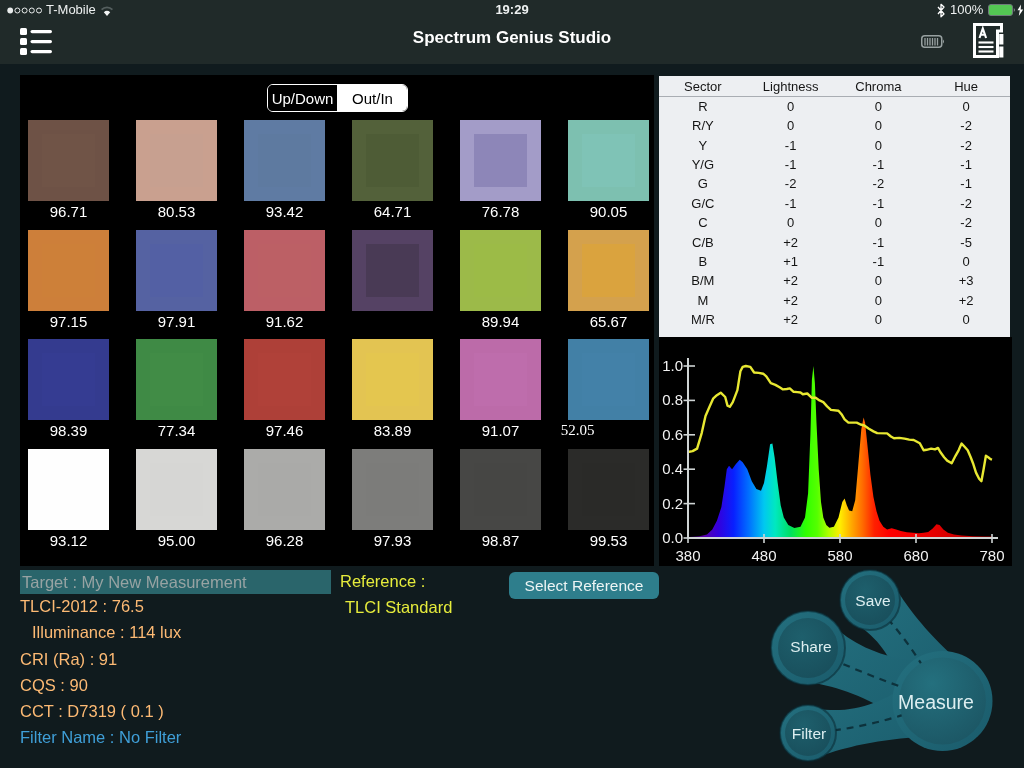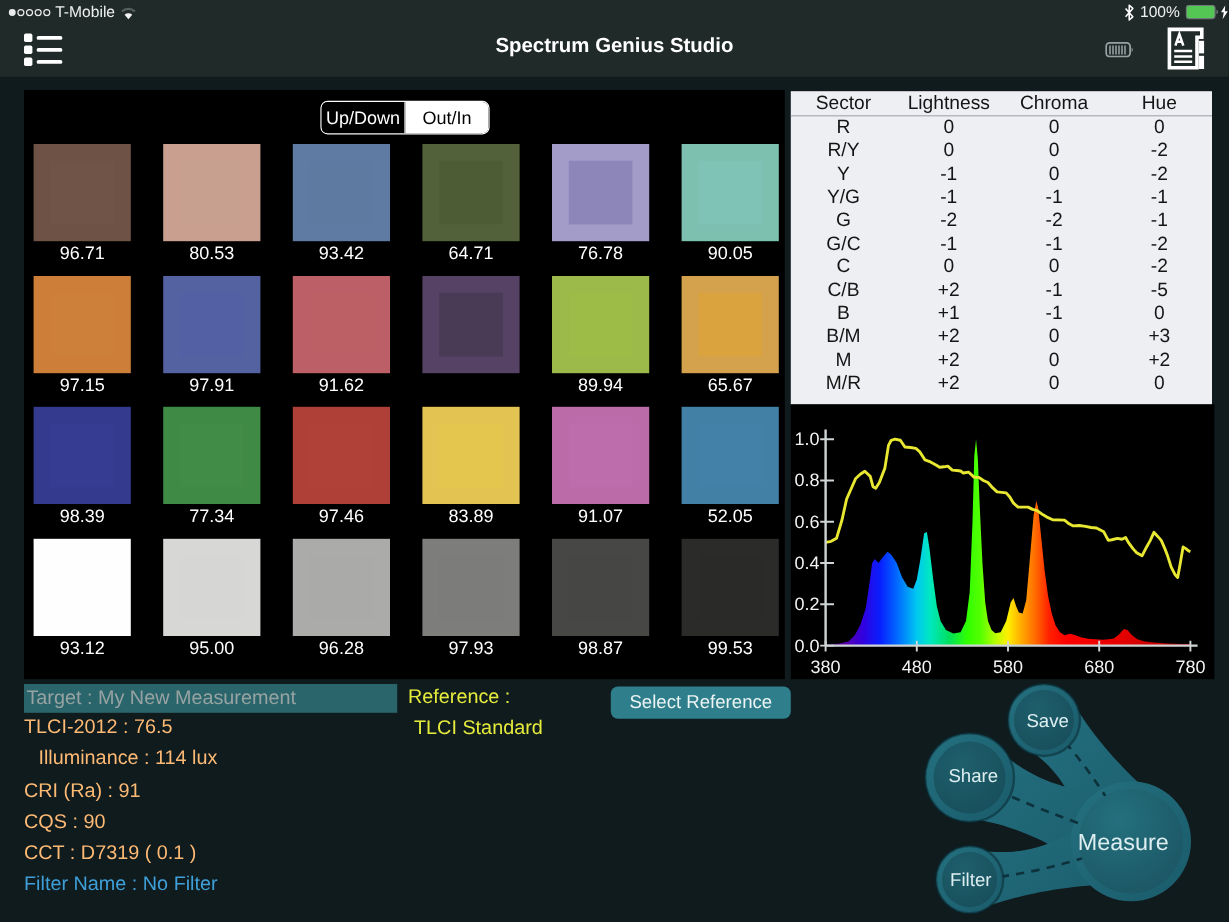--- a/index.html
+++ b/index.html
@@ -9,21 +9,21 @@
   .status{left:0;top:0;width:1024px;height:22px;color:#eef1f1;font-size:13px;}
   .title{left:0;top:28px;width:1024px;text-align:center;color:#fff;font-size:17px;font-weight:bold;}
   .panelL{left:20px;top:75px;width:634px;height:491px;background:#000;}
   .toggle{left:247px;top:9px;width:139px;height:26px;border:1.5px solid #fff;border-radius:6px;overflow:hidden;display:flex;}
   .tseg{flex:1;font-size:15px;display:flex;align-items:center;justify-content:center;}
   .tseg1{background:#000;color:#fff;border-right:1.5px solid #fff;}
   .tseg2{background:#fff;color:#000;}
   .sw{position:absolute;width:81px;height:81px;}
   .swi{position:absolute;left:14px;top:14px;width:53px;height:53px;}
   .swl{position:absolute;width:81px;text-align:center;color:#fff;font-size:15px;}
-  .tablep{left:659px;top:76px;width:351px;height:261px;background:#edeff2;color:#151515;font-size:16px;}
+  .tablep{left:659px;top:76px;width:351px;height:261px;background:#edeff2;color:#151515;font-size:13px;}
   .trow{position:absolute;left:0;width:351px;height:19.4px;display:flex;}
   .trow div{width:25%;text-align:center;}
   .chartp{left:659px;top:337px;width:353px;height:229px;background:#000;}
   .botext{color:#fdba74;font-size:16.5px;}
   .ybar{left:20px;top:570px;width:311px;height:24px;background:#2a656b;color:#97a3a3;font-size:16.5px;line-height:24px;padding-left:2px;box-sizing:border-box;}
   .yellow{color:#e6ec3c;}
   .selref{left:509px;top:572px;width:150px;height:27px;background:#2e7e8c;border-radius:6px;color:#ecf4f4;font-size:15.5px;display:flex;align-items:center;justify-content:center;}
 </style>
 </head>
 <body>
@@ -34,20 +34,21 @@
     <circle cx="10.4" cy="3.5" r="2.5" fill="none" stroke="#e9ecec" stroke-width="1"></circle>
     <circle cx="17.6" cy="3.5" r="2.5" fill="none" stroke="#e9ecec" stroke-width="1"></circle>
     <circle cx="24.8" cy="3.5" r="2.5" fill="none" stroke="#e9ecec" stroke-width="1"></circle>
     <circle cx="32.0" cy="3.5" r="2.5" fill="none" stroke="#e9ecec" stroke-width="1"></circle>
   </svg>
   <span class="abs" style="left:46px;top:2px;font-size:13px;">T-Mobile</span>
   <svg class="abs" style="left:99px;top:4px;" width="16" height="13" viewBox="0 0 16 13">
     <path d="M8 12 L4.8 8.2 A4.8 4.8 0 0 1 11.2 8.2 Z" fill="#f2f4f4"></path>
     <path d="M2.6 5.6 A7.6 7.6 0 0 1 13.4 5.6" fill="none" stroke="#555f5f" stroke-width="1.8"></path>
   </svg>
+  <span class="abs" style="left:0;top:2px;width:1024px;text-align:center;font-weight:bold;font-size:13px;">19:29</span>
   <svg class="abs" style="left:936px;top:3px;" width="10" height="15" viewBox="0 0 10 15">
       <path d="M2 4 L8 11 L5 13.7 L5 1.3 L8 4 L2 11" stroke="#fff" stroke-width="1.3" fill="none" stroke-linejoin="round"></path>
     </svg>
   <span class="abs" style="left:950px;top:2px;font-size:13px;">100%</span>
   <svg class="abs" style="left:988px;top:4px;" width="40" height="13" viewBox="0 0 40 13">
     <rect x="0.5" y="0.5" width="24" height="11" rx="2.5" fill="#54c653" stroke="#6f7a7a"></rect>
     <path d="M25.8 4 Q28 6 25.8 8 Z" fill="#8a9393"></path>
     <path d="M33 0.5 L29.5 6.3 L31.8 6.3 L30.8 12 L35.2 5.4 L32.7 5.4 Z" fill="#fff"></path>
   </svg>
 </div>
@@ -155,21 +156,21 @@
       <div class="swi" style="background:#e4c64f;"></div>
     </div>
 <div class="swl" style="left:332px;top:347px;">83.89</div>
 <div class="sw" style="left:440px;top:264px;background:#bc6ba9;">
       <div class="swi" style="background:#be6dac;"></div>
     </div>
 <div class="swl" style="left:440px;top:347px;">91.07</div>
 <div class="sw" style="left:548px;top:264px;background:#4280a6;">
       <div class="swi" style="background:#4381a8;"></div>
     </div>
-<div class="swl" style="left:548px;top:347px;">52.05</div>
+<div class="swl" style="left:517px;top:347px;font-family:Liberation Serif, serif;">52.05</div>
 <div class="sw" style="left:8px;top:374px;background:#fefefe;">
       <div class="swi" style="background:#fefefe;"></div>
     </div>
 <div class="swl" style="left:8px;top:457px;">93.12</div>
 <div class="sw" style="left:116px;top:374px;background:#d7d7d5;">
       <div class="swi" style="background:#d6d6d4;"></div>
     </div>
 <div class="swl" style="left:116px;top:457px;">95.00</div>
 <div class="sw" style="left:224px;top:374px;background:#ababa9;">
       <div class="swi" style="background:#aaaaa8;"></div>

